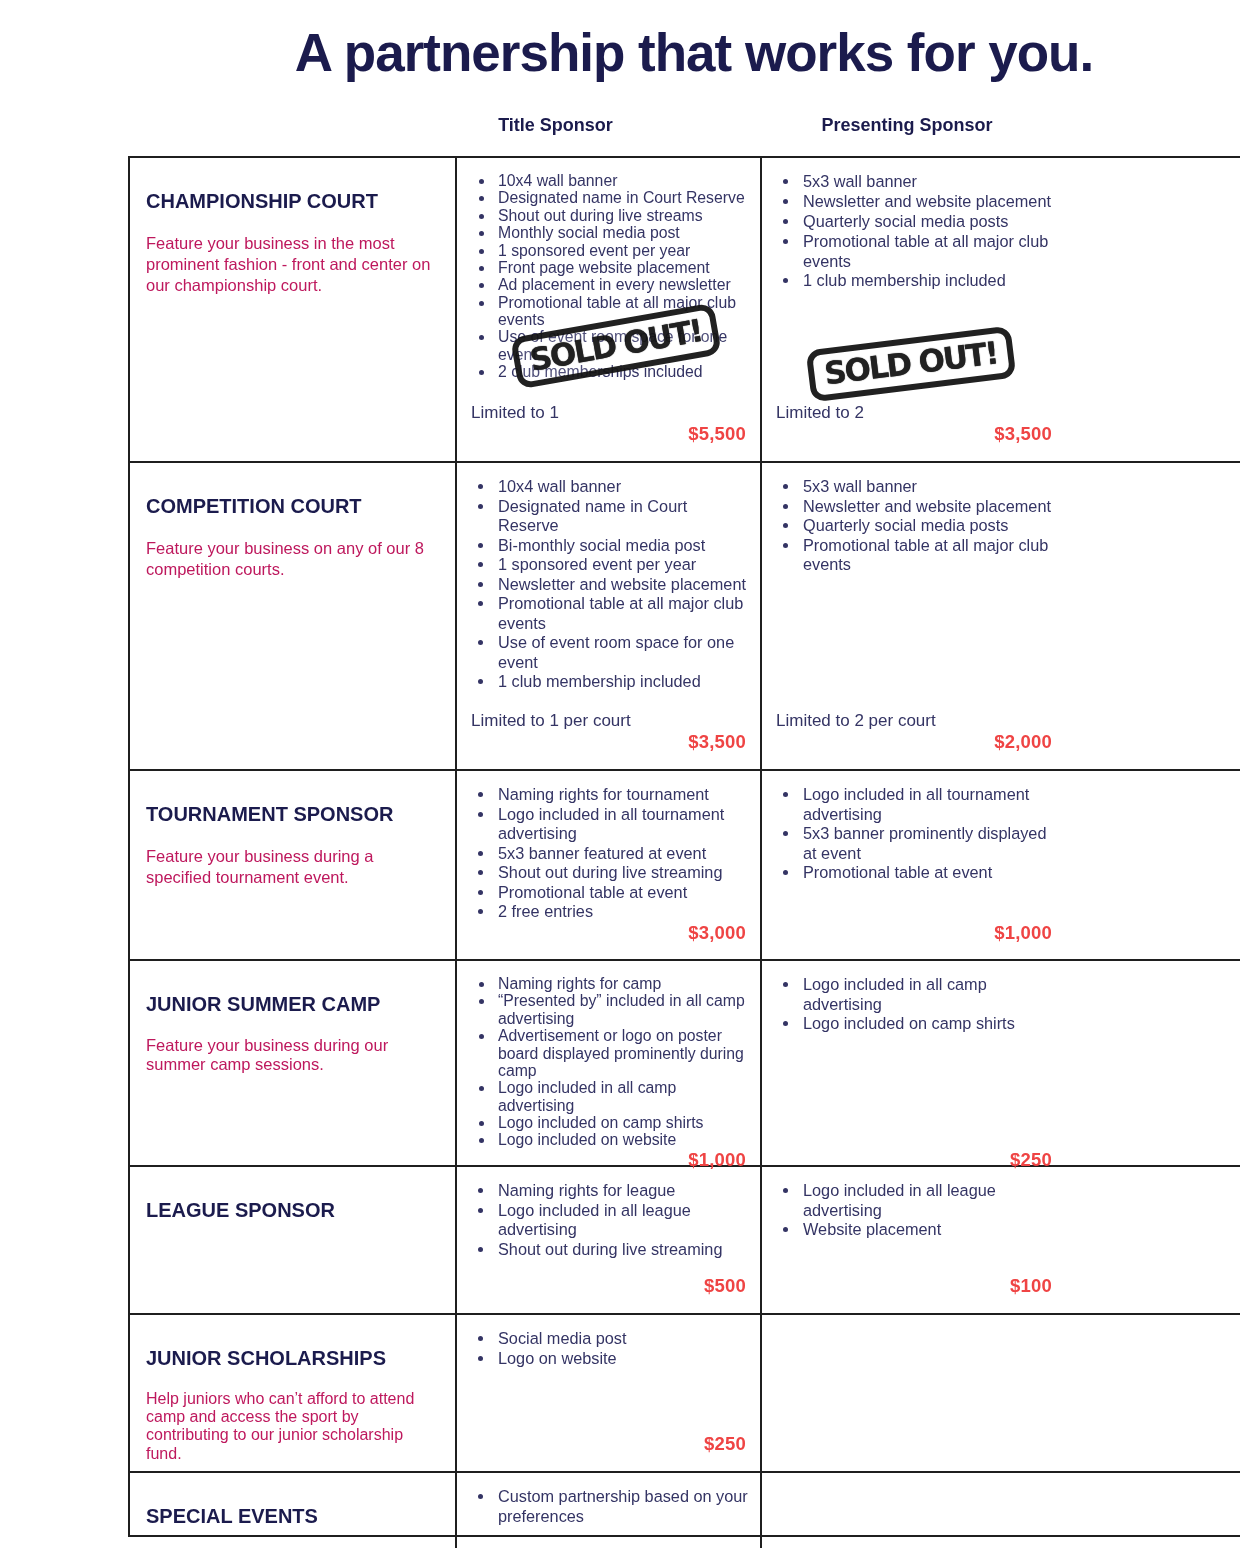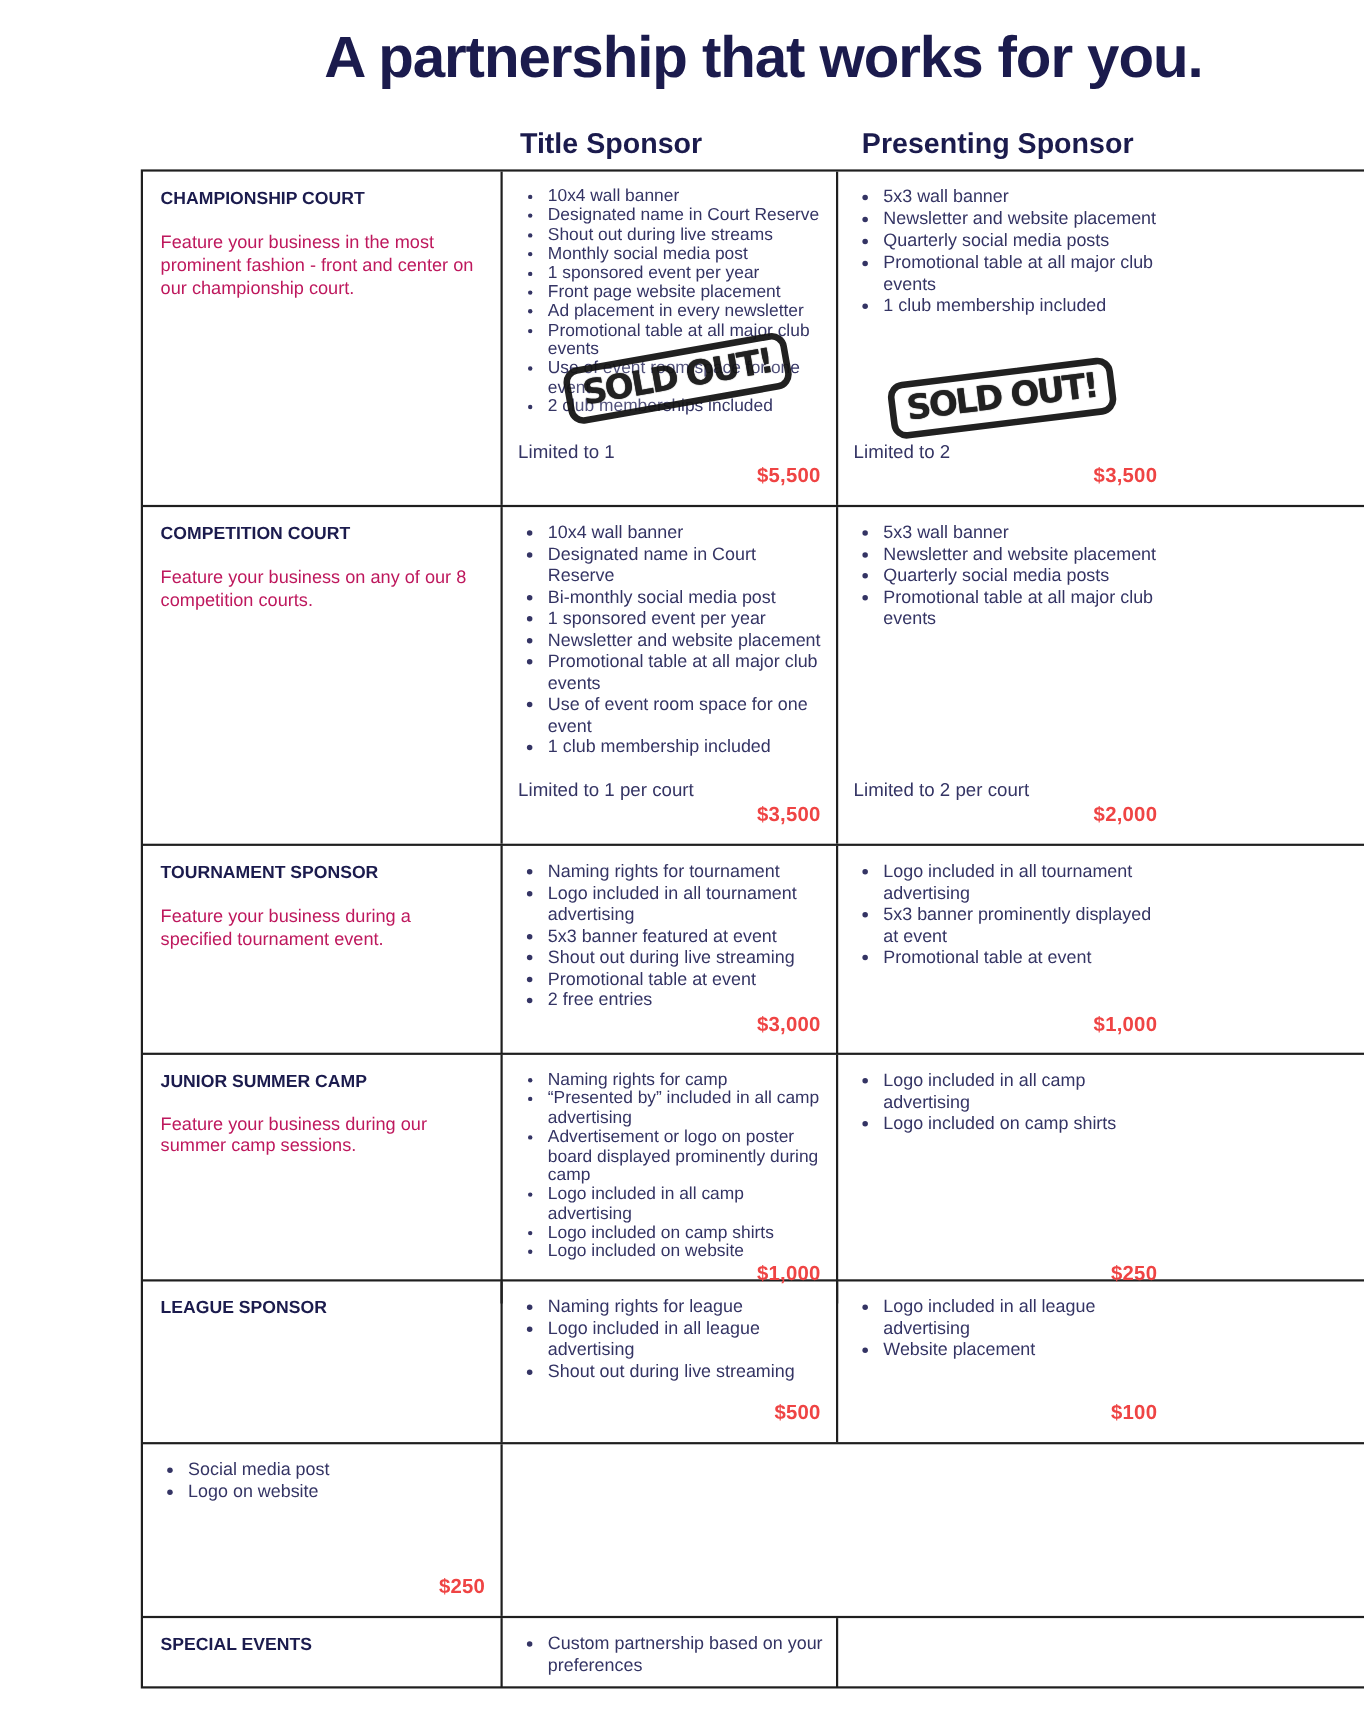--- a/index.html
+++ b/index.html
@@ -12,22 +12,22 @@
   .content{position:absolute;left:128px;top:0;width:1132px;}
   .page-title{
     font-size:53px;font-weight:700;color:#1b1b4d;
     text-align:center;margin:22px 0 0 0;letter-spacing:-1px;
   }
   .col-headers{
     display:grid;grid-template-columns:327px 305px 306px;
     margin-top:32px;align-items:end;
   }
   .col-header{
-    font-size:26px;font-weight:700;color:#1b1b4d;text-align:center;
-    padding-bottom:8px;
+    font-size:18px;font-weight:700;color:#1b1b4d;text-align:center;
+    padding-bottom:20px;
   }
   .col-header.first{transform:translateX(-52px);}
   .col-header.second{transform:translateX(-6px);}
   .sponsor-table{
     border:2px solid #1f1f1f;background:#fff;
   }
   .row{
     display:grid;grid-template-columns:327px 305px 304px;
     border-bottom:2px solid #1f1f1f;box-sizing:border-box;
   }
@@ -39,22 +39,22 @@
   .row:nth-child(5){height:148px;}
   .row:nth-child(6){height:158px;}
   .row:nth-child(7){height:62px;}
   .cell{
     border-right:2px solid #1f1f1f;box-sizing:border-box;
     position:relative;overflow:visible;
   }
   .cell:last-child{border-right:none;}
   .cell-label{padding:16px 16px 0 16px;}
   .row-title{
-    font-size:16px;font-weight:700;color:#1b1b4d;
-    margin:0 0 20px 0;letter-spacing:0;
+    font-size:20px;font-weight:700;color:#1b1b4d;
+    margin:16px 0 20px 0;letter-spacing:0;
   }
   .row-desc{
     font-size:16.5px;line-height:1.26;margin:0;color:#be185d;
   }
   .row:nth-child(6) .row-desc{line-height:1.14;font-size:16px;}
   .row:nth-child(4) .row-desc{line-height:1.16;}
   .cell-offer{
     padding:12px 8px 10px 6px;
     display:flex;flex-direction:column;
   }
@@ -248,20 +248,24 @@
           <ul class="bullets">
             <li>Logo included in all league advertising</li>
             <li>Website placement</li>
           </ul>
           <div class="offer-footer">
             <span class="price">$100</span>
           </div>
         </div>
       </div>
       <div class="row">
+        <div class="cell cell-label">
+          <h2 class="row-title">JUNIOR SCHOLARSHIPS</h2>
+          <p class="row-desc">Help juniors who can’t afford to attend camp and access the sport by contributing to our junior scholarship fund.</p>
+        </div>
         <div class="cell cell-offer">
           <ul class="bullets">
             <li>Social media post</li>
             <li>Logo on website</li>
           </ul>
           <div class="offer-footer">
             <span class="price">$250</span>
           </div>
         </div>
         <div class="cell cell-offer"></div>

